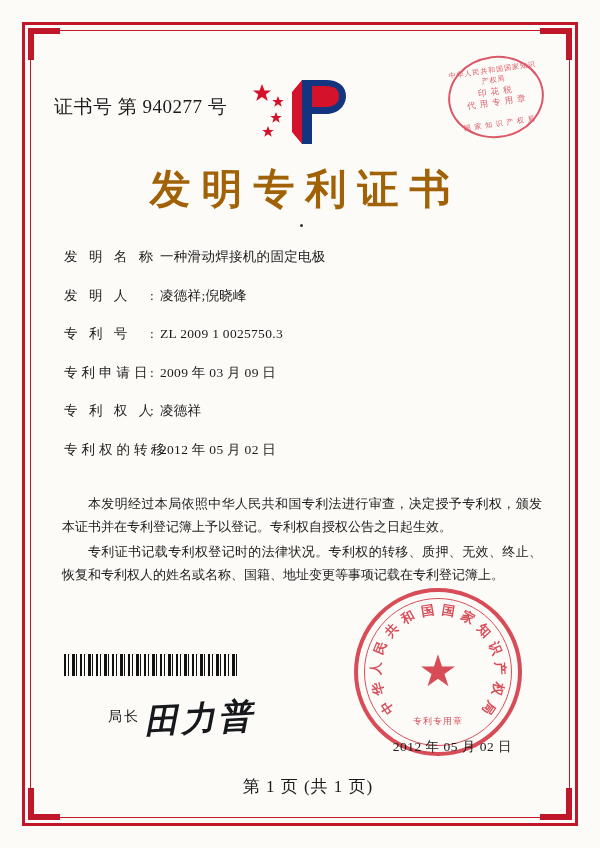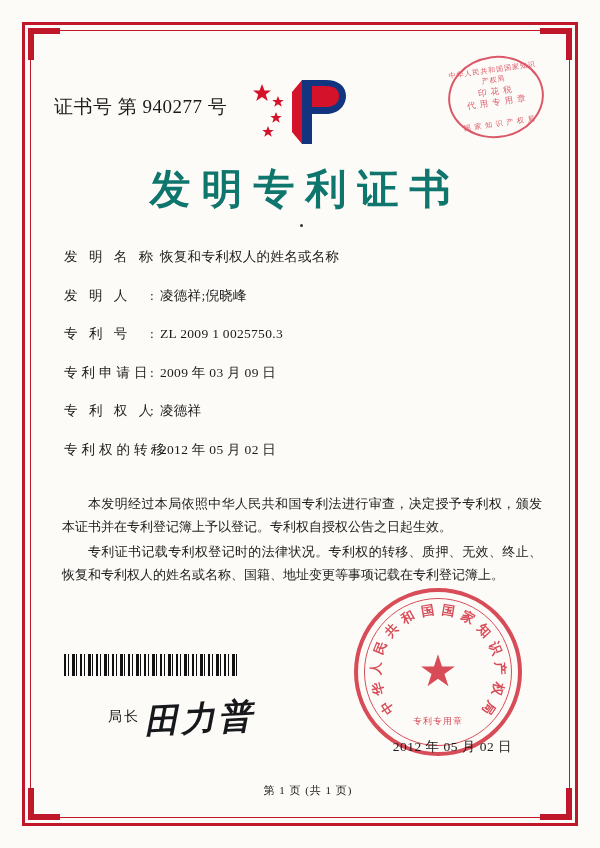--- a/index.html
+++ b/index.html
@@ -118,21 +118,21 @@
   
   .doc-title {
     position: absolute;
     left: 0;
     right: 0;
     top: 110px;
     text-align: center;
     font-size: 41px;
     font-weight: bold;
     letter-spacing: 11px;
-    color: #0f766e;
+    color: #a16207;
     text-indent: 11px;
     font-family: "DejaVu Serif", "Liberation Serif", serif;
   }
   .title-dot {
     position: absolute;
     left: 50%;
     top: 172px;
     width: 3px;
     height: 3px;
     background: #333;
@@ -288,21 +288,21 @@
     letter-spacing: 0.5px;
   }
 
   
   .footer {
     position: absolute;
     left: 16px;
     right: 0;
     bottom: 6px;
     text-align: center;
-    font-size: 11px;
+    font-size: 17px;
     color: #1b1b1b;
     letter-spacing: 1px;
   }
 </style>
 </head>
 <body>
 
 <div class="page">
 
   <div class="border-outer"></div>
@@ -339,21 +339,21 @@
     </svg>
 
     <div class="doc-title">发明专利证书</div>
     <div class="title-dot"></div>
 
     <div class="fields">
 
       <div class="field-row">
         <div class="field-label">发 明 名 称</div>
         <div class="field-colon">:</div>
-        <div class="field-value">恢复和专利权人的姓名或名称</div>
+        <div class="field-value">一种滑动焊接机的固定电极</div>
       </div>
 
       <div class="field-row">
         <div class="field-label">发 明 人</div>
         <div class="field-colon">:</div>
         <div class="field-value">凌德祥;倪晓峰</div>
       </div>
 
       <div class="field-row">
         <div class="field-label">专 利 号</div>

